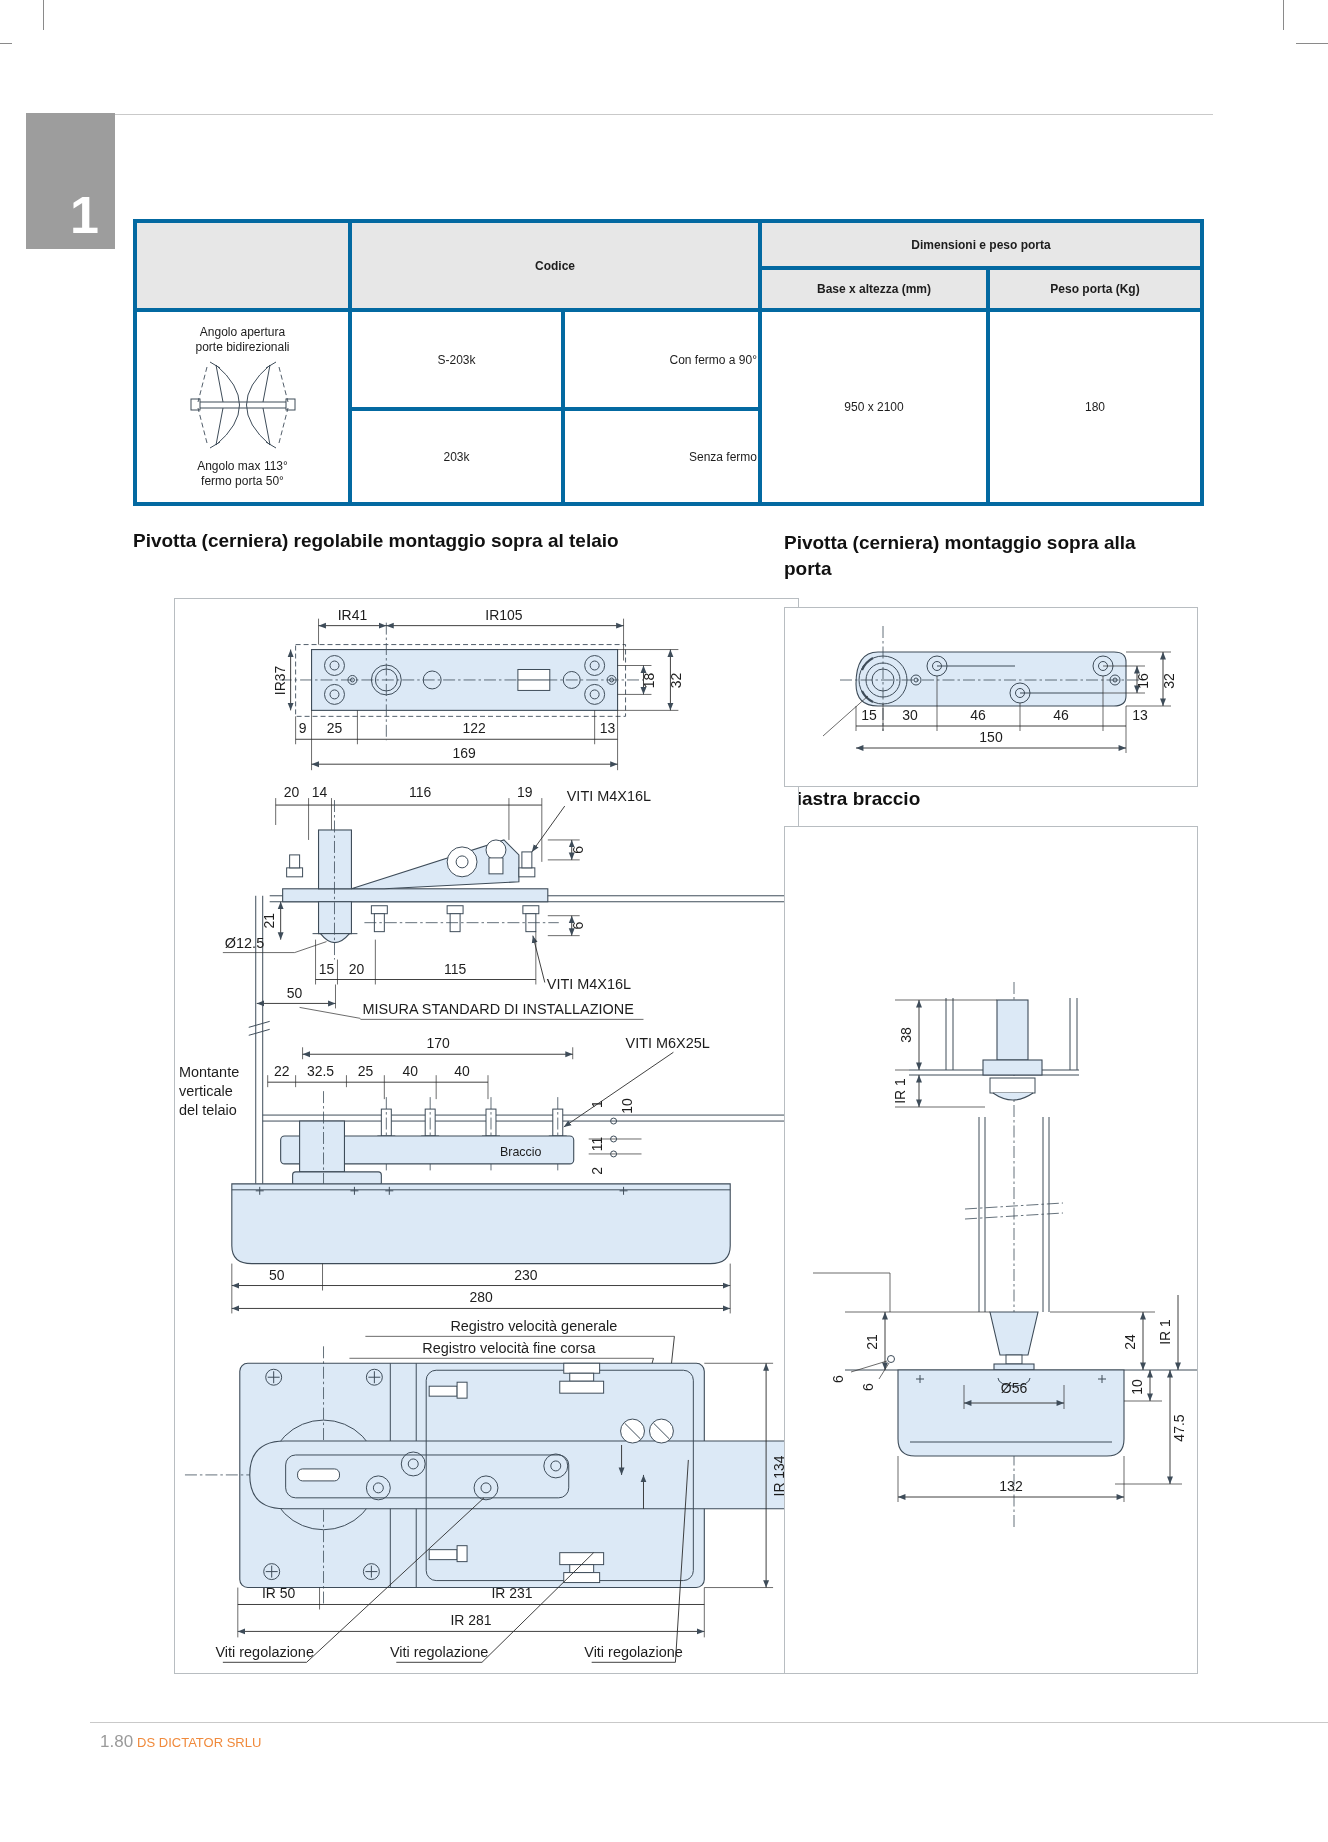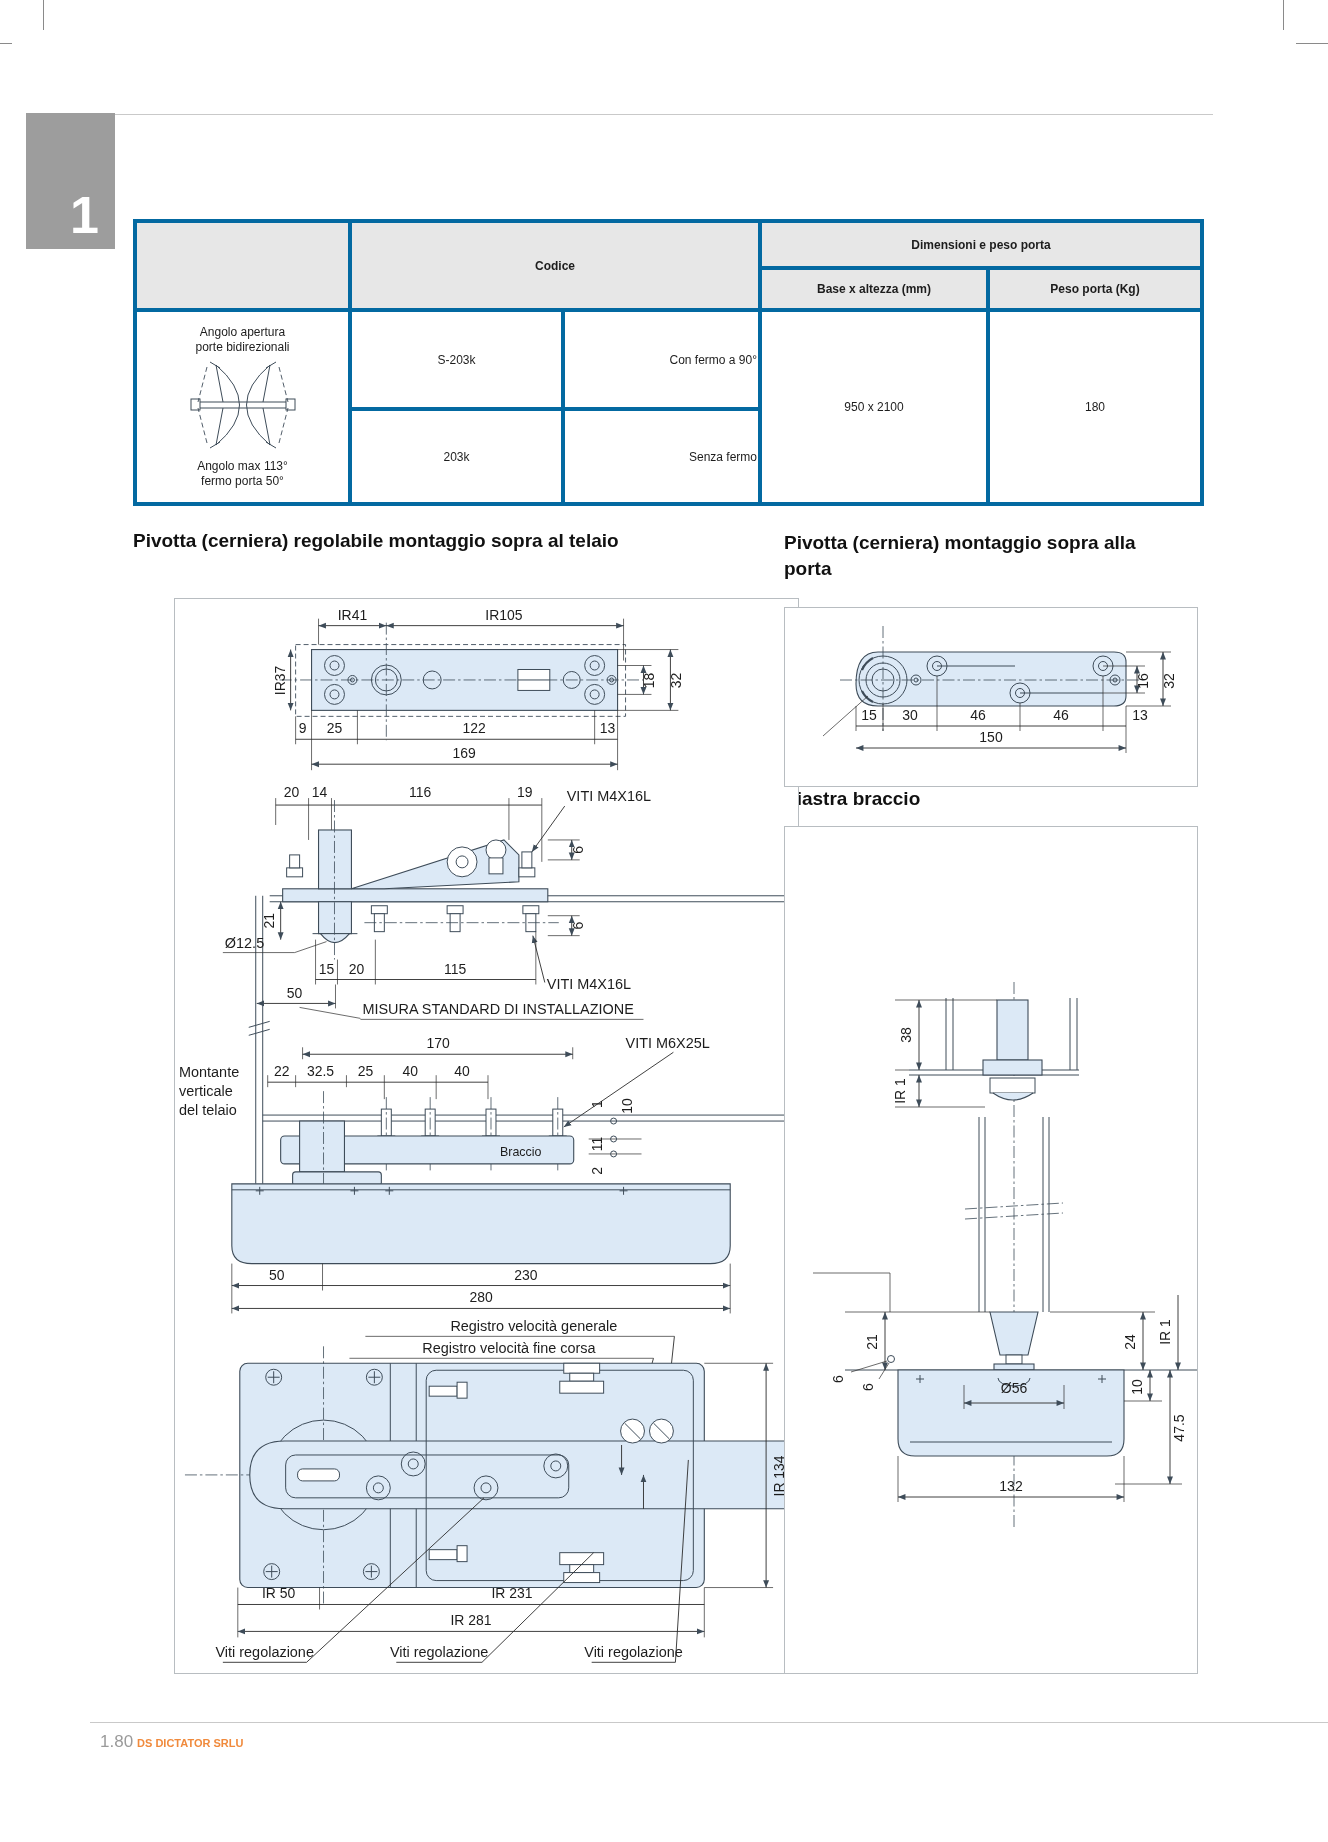--- a/index.html
+++ b/index.html
@@ -38,21 +38,21 @@
   svg .dim{stroke:#2b2b2b;stroke-width:.9;fill:none;}
   svg .ext{stroke:#2b2b2b;stroke-width:.7;fill:none;}
   svg .de{marker-end:url(#ar);}
   svg .dd{marker-start:url(#ar);marker-end:url(#ar);}
   svg text.t{font:14px "Liberation Sans",sans-serif;fill:#1d1d1d;}
   svg text.lab{font:14.5px "Liberation Sans",sans-serif;fill:#1d1d1d;}
   svg text.sm{font:12.5px "Liberation Sans",sans-serif;fill:#1d1d1d;}
   
   #foot{left:100px;top:1732px;width:1150px;font-size:15px;color:#555;display:flex;align-items:baseline;gap:4px;white-space:nowrap;}
   #foot .pg{color:#9a9a9a;font-size:17px;}
-  #foot .co{color:#F08A3C;font-weight:bold;font-size:11px;}
+  #foot .co{color:#F08A3C;font-weight:normal;font-size:13px;}
 </style>
 </head>
 <body>
 
 <svg width="0" height="0" style="position:absolute" aria-hidden="true">
   <defs>
     <marker id="ar" viewBox="0 0 10 8" markerWidth="9" markerHeight="7" refX="8.5" refY="4" orient="auto-start-reverse" markerUnits="userSpaceOnUse">
       <path d="M0,0.6 L8.5,4 L0,7.4 Z" fill="#3E4C59"></path>
     </marker>
   </defs>

